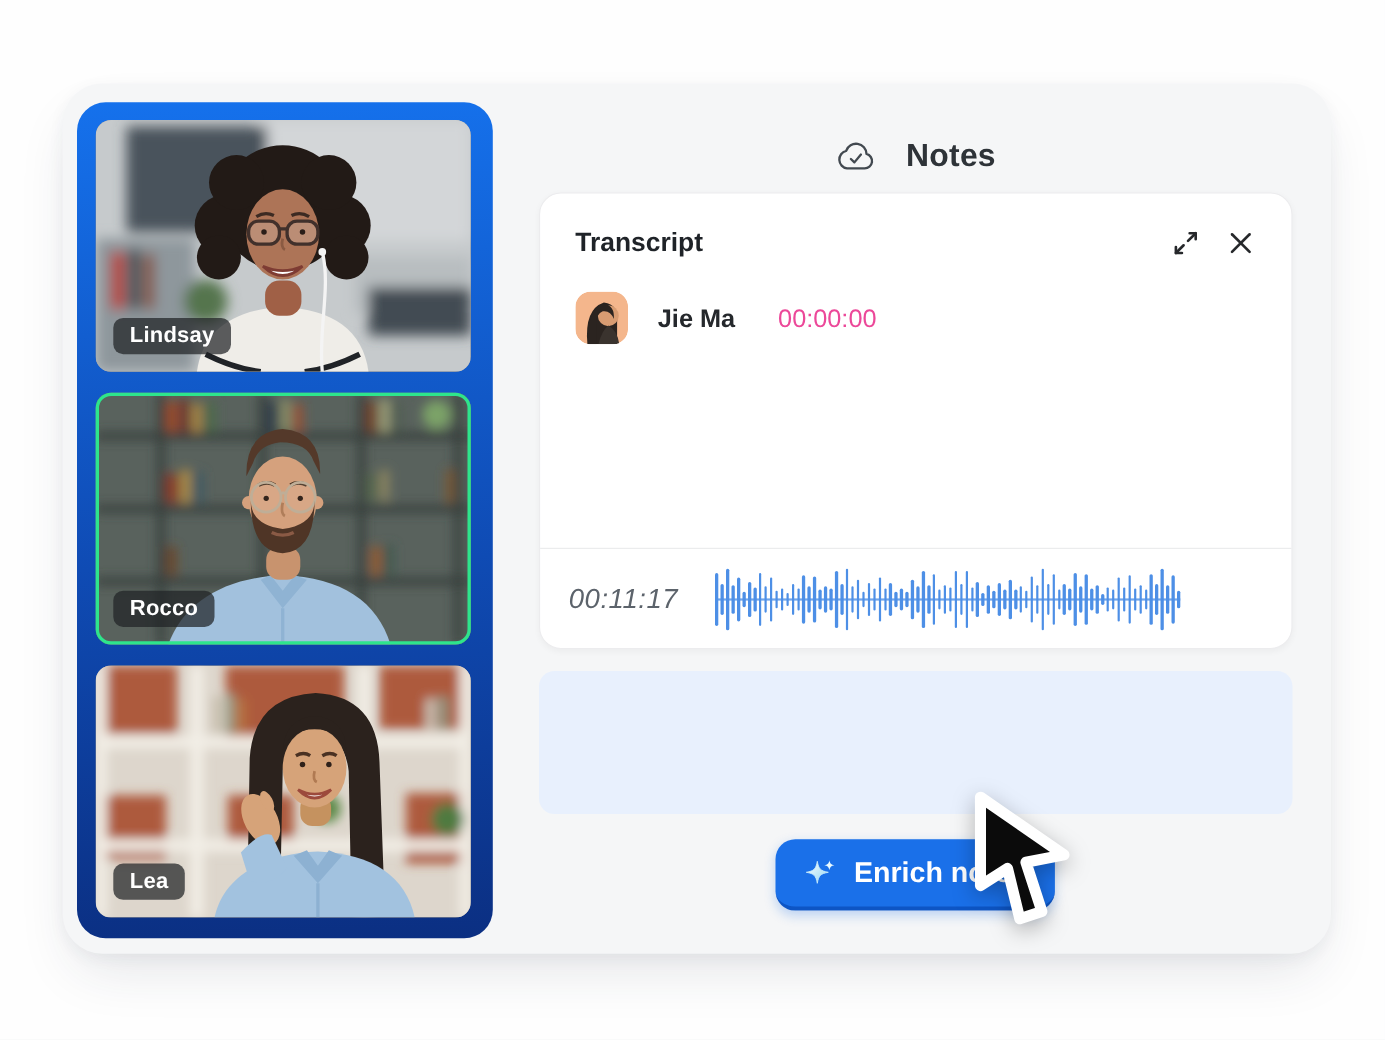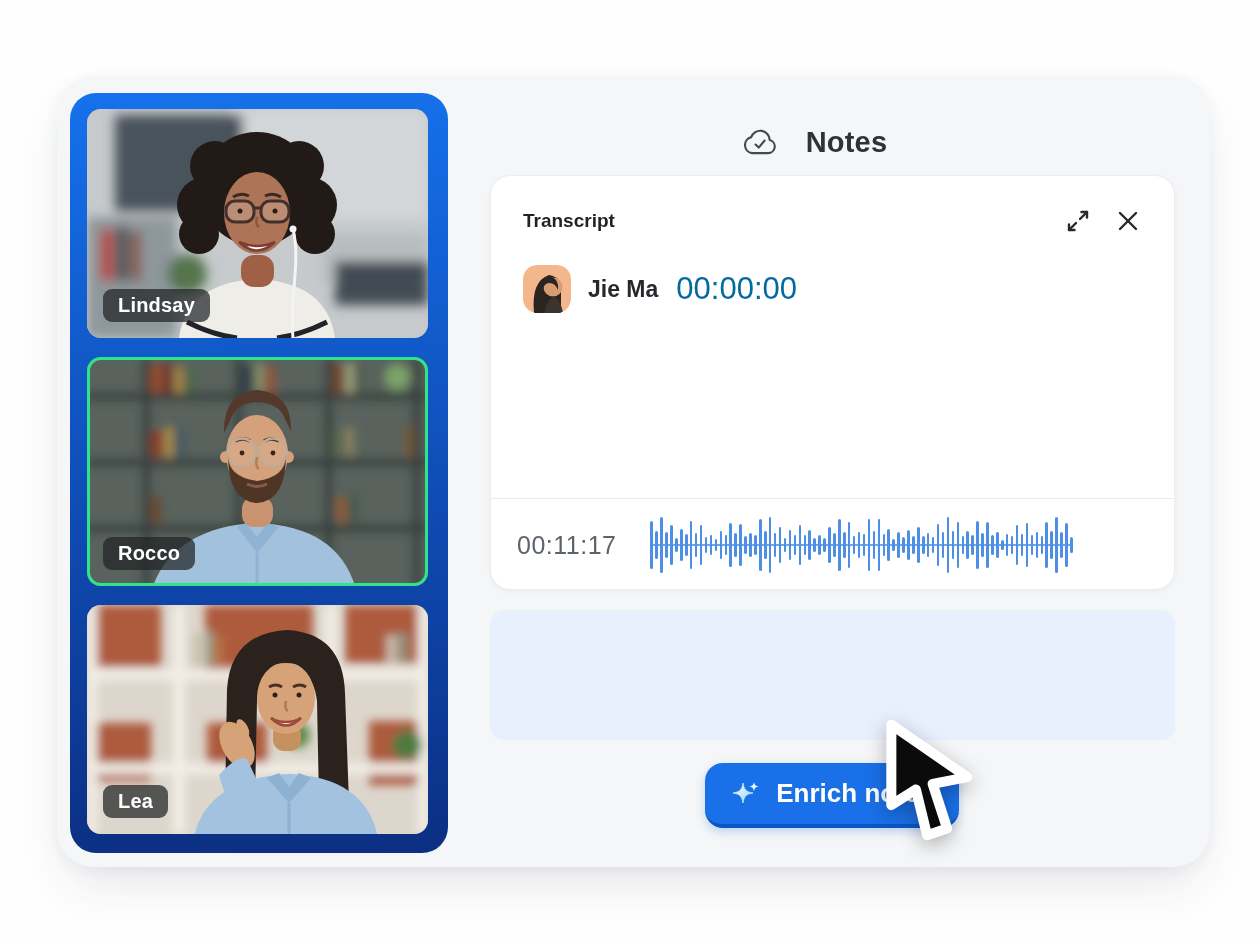--- a/index.html
+++ b/index.html
@@ -20,38 +20,38 @@
   .video-panel{position:absolute;left:13px;top:17px;width:378px;height:760px;
     border-radius:26px;background:linear-gradient(178deg,var(--panel-top) 0%,#0f4bb4 55%,var(--panel-bottom) 100%);}
   .tile{position:absolute;left:17px;width:341px;height:229px;border-radius:14px;overflow:hidden;background:#888;}
   .tile.t1{top:16px;} .tile.t2{top:264px;} .tile.t3{top:512px;}
   .tile.active{outline:3px solid var(--active-speaker);outline-offset:-3px;text-align:center;}
   .tile svg{display:block;width:100%;height:100%;}
   .name-tag{position:absolute;left:16px;bottom:16px;background:var(--tag-bg);color:#fff;
     font-size:20px;font-weight:700;padding:5px 15px;border-radius:9px;letter-spacing:.2px;}
 
   
-  .notes-header{position:absolute;left:415px;top:44px;width:685px;height:44px;
+  .notes-header{position:absolute;left:433px;top:44px;width:685px;height:44px;
     display:flex;align-items:center;justify-content:center;gap:28px;}
   .notes-header .title{font-size:29px;font-weight:700;color:#2e3338;letter-spacing:.2px;}
 
   
   .transcript-card{position:absolute;left:433px;top:99px;width:685px;height:415px;background:#fff;
     border:1px solid #ececee;border-radius:20px;box-shadow:0 2px 6px rgba(0,0,0,.04);}
   .tc-head{position:absolute;left:32px;right:32px;top:28px;height:34px;display:flex;align-items:center;}
-  .tc-title{font-size:19px;font-weight:700;color:#1f2328;}
+  .tc-title{font-size:24px;font-weight:700;color:#1f2328;}
   .tc-icons{margin-left:auto;display:flex;align-items:center;gap:22px;}
   .icon-btn{width:28px;height:28px;display:flex;align-items:center;justify-content:center;cursor:pointer;}
-  .speaker-row{position:absolute;left:32px;top:89px;display:flex;align-items:center;gap:17px;}
+  .speaker-row{position:absolute;left:32px;top:89px;display:flex;align-items:center;gap:27px;}
   .avatar{width:48px;height:48px;border-radius:14px;overflow:hidden;flex:0 0 auto;}
   .speaker-name{font-size:23px;font-weight:700;color:#25282c;}
-  .speaker-time{font-size:31px;color:#0369a1;margin-left:1px;}
+  .speaker-time{font-size:23px;color:#ec4899;margin-left:12px;}
   .tc-text{position:absolute;left:32px;right:30px;top:154px;font-size:23px;line-height:36px;color:#3f4449;}
   .tc-sep{position:absolute;left:0;right:0;top:322px;height:1px;background:#e9eaec;}
-  .wave-row{position:absolute;left:0;right:0;top:323px;height:92px;display:flex;align-items:center;padding:0 32px 0 26px;}
+  .wave-row{position:absolute;left:0;right:0;top:323px;height:92px;display:flex;align-items:center;padding:0 32px 0 26px;font-style:italic;}
   .wave-time{font-size:25px;color:#5c636b;letter-spacing:.5px;}
   .waveform{position:relative;margin-left:34px;width:423px;height:60px;display:flex;align-items:center;
     justify-content:space-between;cursor:pointer;}
   .waveform::before{content:"";position:absolute;left:0;right:0;top:50%;height:2px;margin-top:-1px;
     background:var(--waveform);opacity:.8;}
   .waveform i{display:block;width:2.5px;background:var(--waveform);border-radius:2px;}
 
   
   .notes-editor{position:absolute;left:433px;top:534px;width:685px;height:130px;background:var(--notes-bg);
     border-radius:14px;padding:18px 28px;font-size:27px;line-height:48px;color:#1f2227;cursor:text;}

